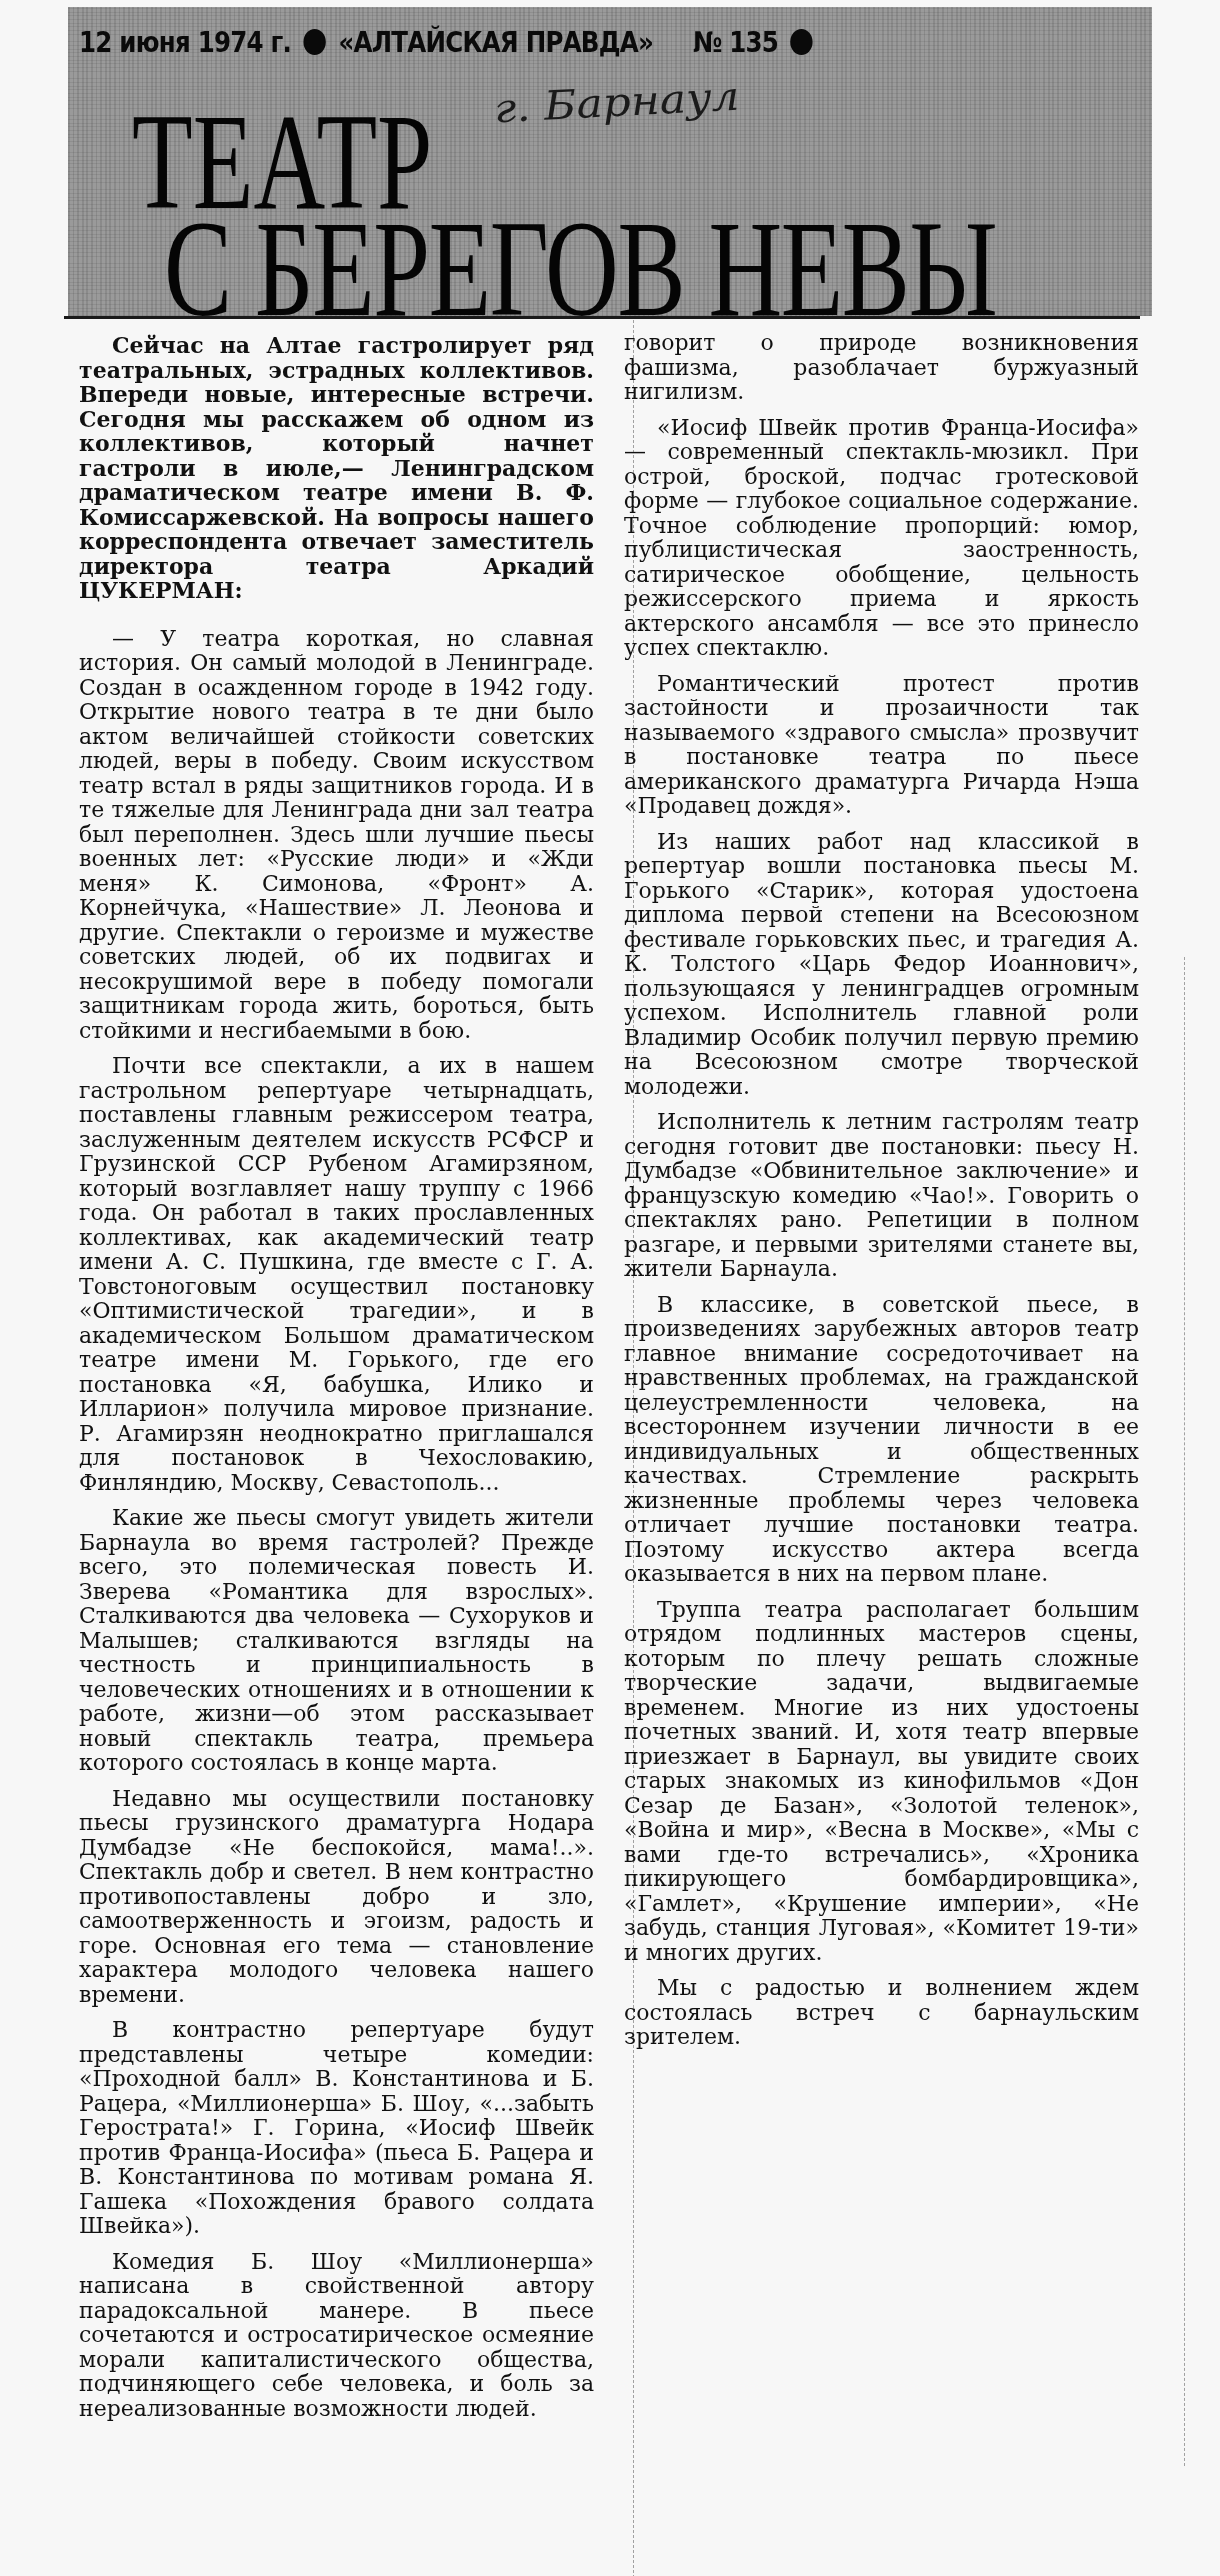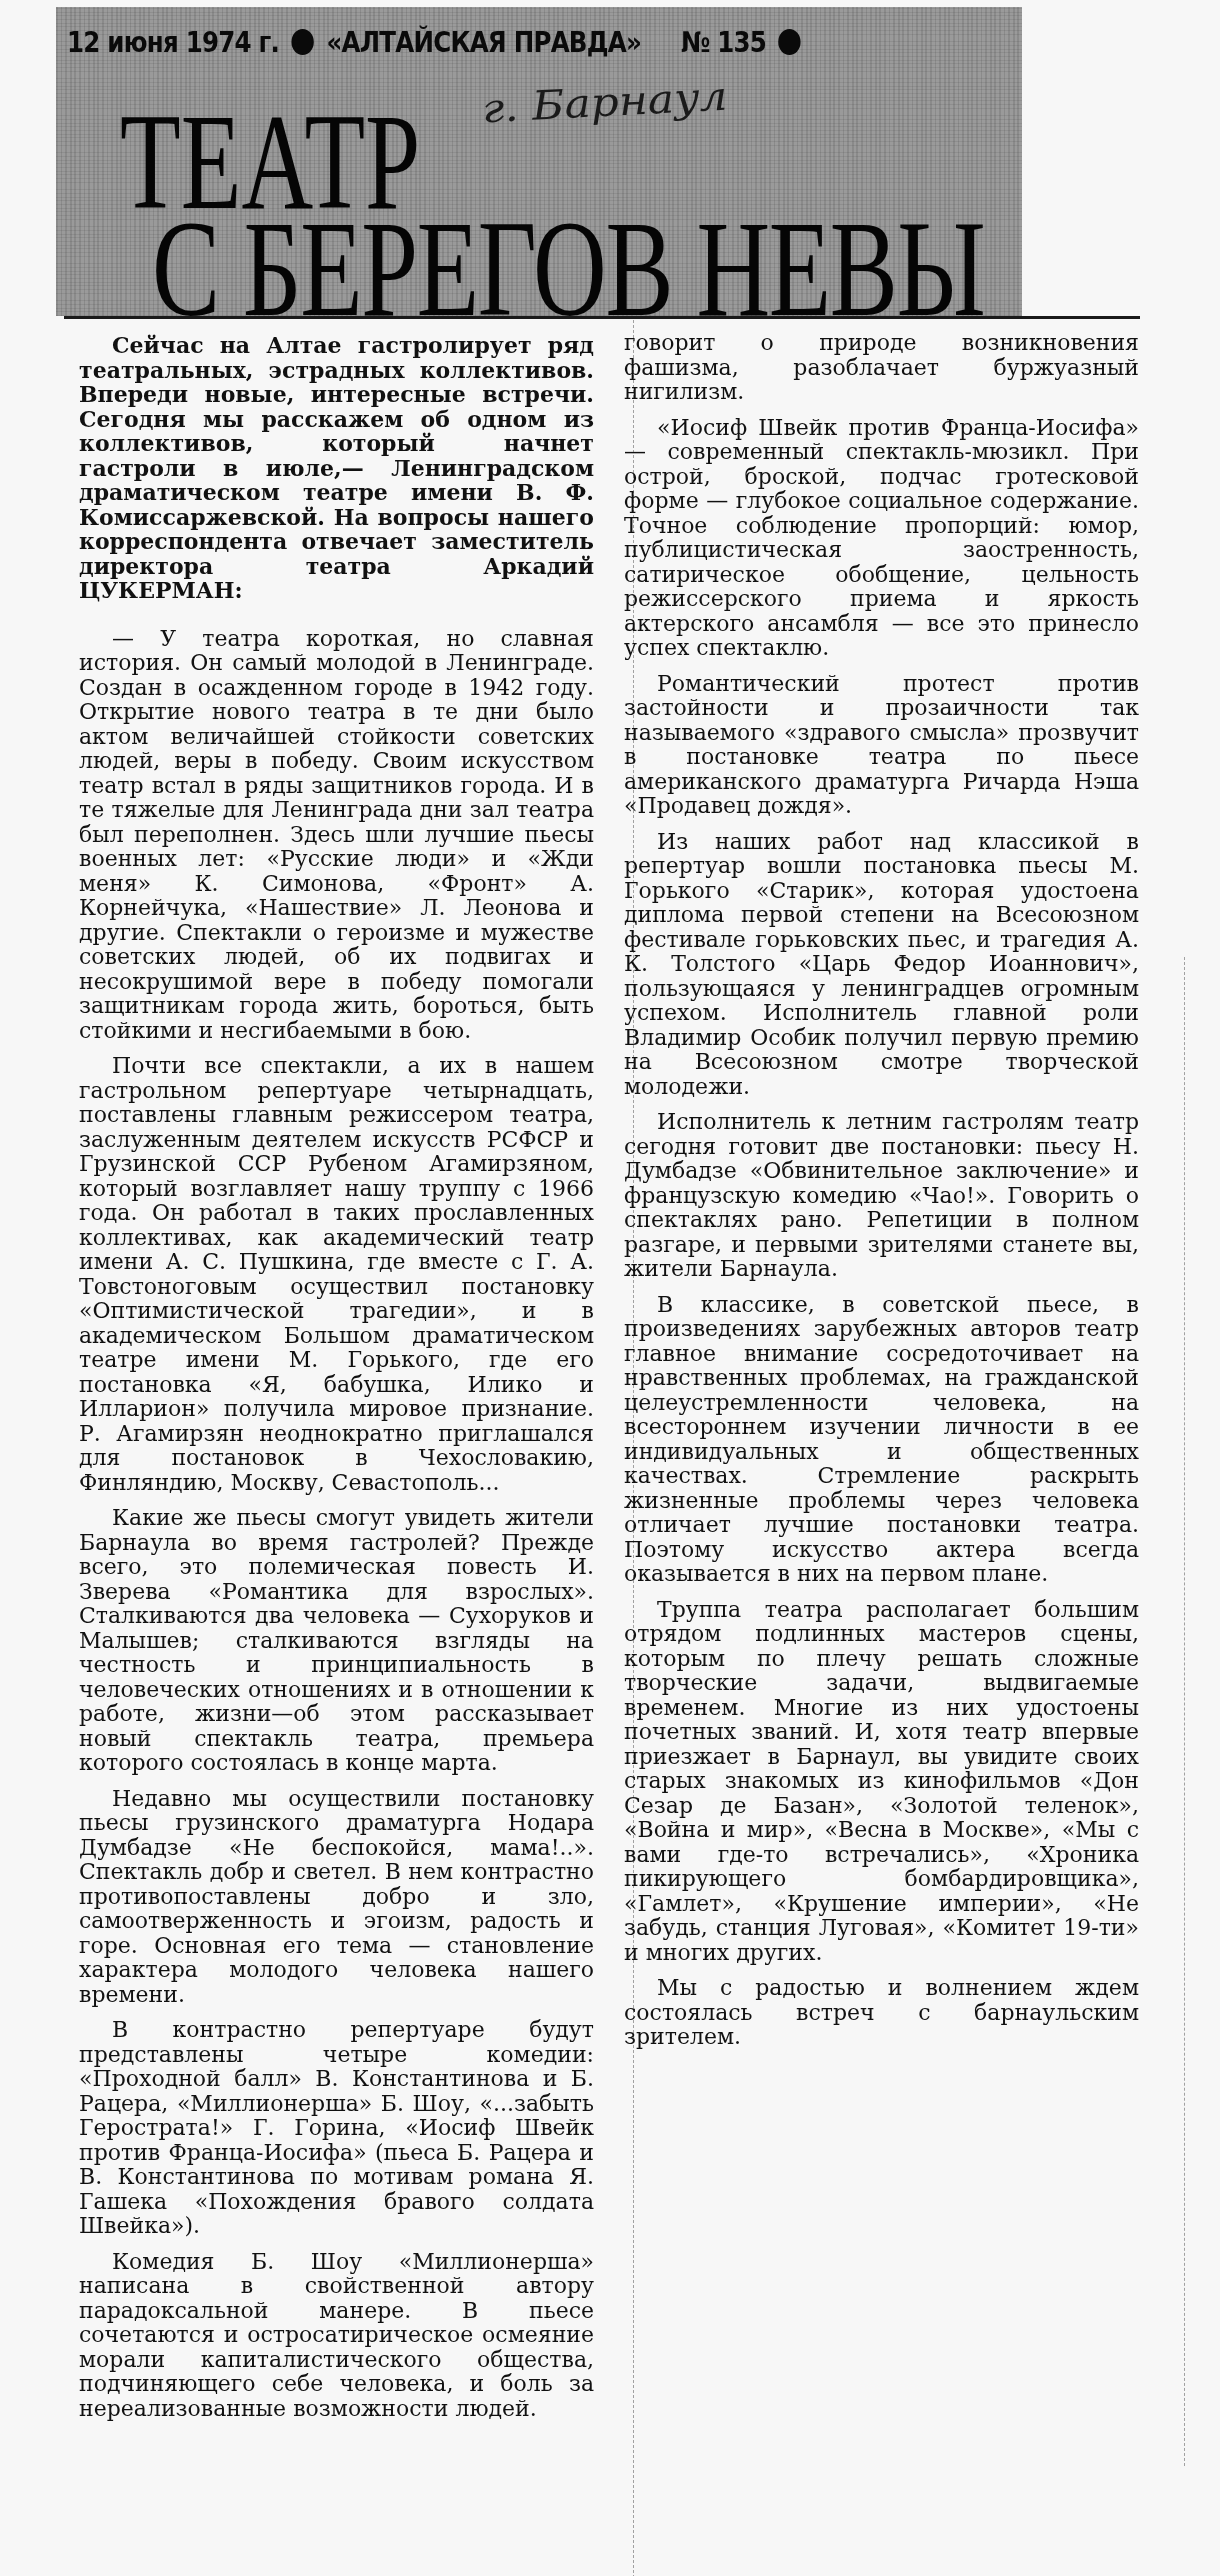--- a/index.html
+++ b/index.html
@@ -2,21 +2,21 @@
 <html style="font-size:14.7px"><head>
 <meta charset="utf-8">
 <style>
   html, body { margin:0; padding:0; }
   body {
     width:1221px; height:2576px; position:relative; overflow:hidden;
     background:#f7f7f7; color:#111;
     font-family:"DejaVu Serif", "Liberation Serif", serif;
   }
   .header-block {
-    position:absolute; left:56px; top:7.4px; width:966px; height:309px;
+    position:absolute; left:68px; top:7.4px; width:1084px; height:309px;
     background:
       repeating-linear-gradient(90deg, rgba(0,0,0,0.10) 0 1.8px, rgba(0,0,0,0) 1.8px 4.6px),
       repeating-linear-gradient(0deg, rgba(0,0,0,0.08) 0 0.9px, rgba(0,0,0,0) 0.9px 3.7px),
       #9a9a9a;
     text-align: center;
   }
   .masthead {
     position:absolute; left:11px; top:18.4px; white-space:nowrap;
     font-family:"DejaVu Sans", "Liberation Sans", sans-serif;
     font-weight:bold; font-size:28.5px; letter-spacing:-0.9px; color:#0a0a0a;

